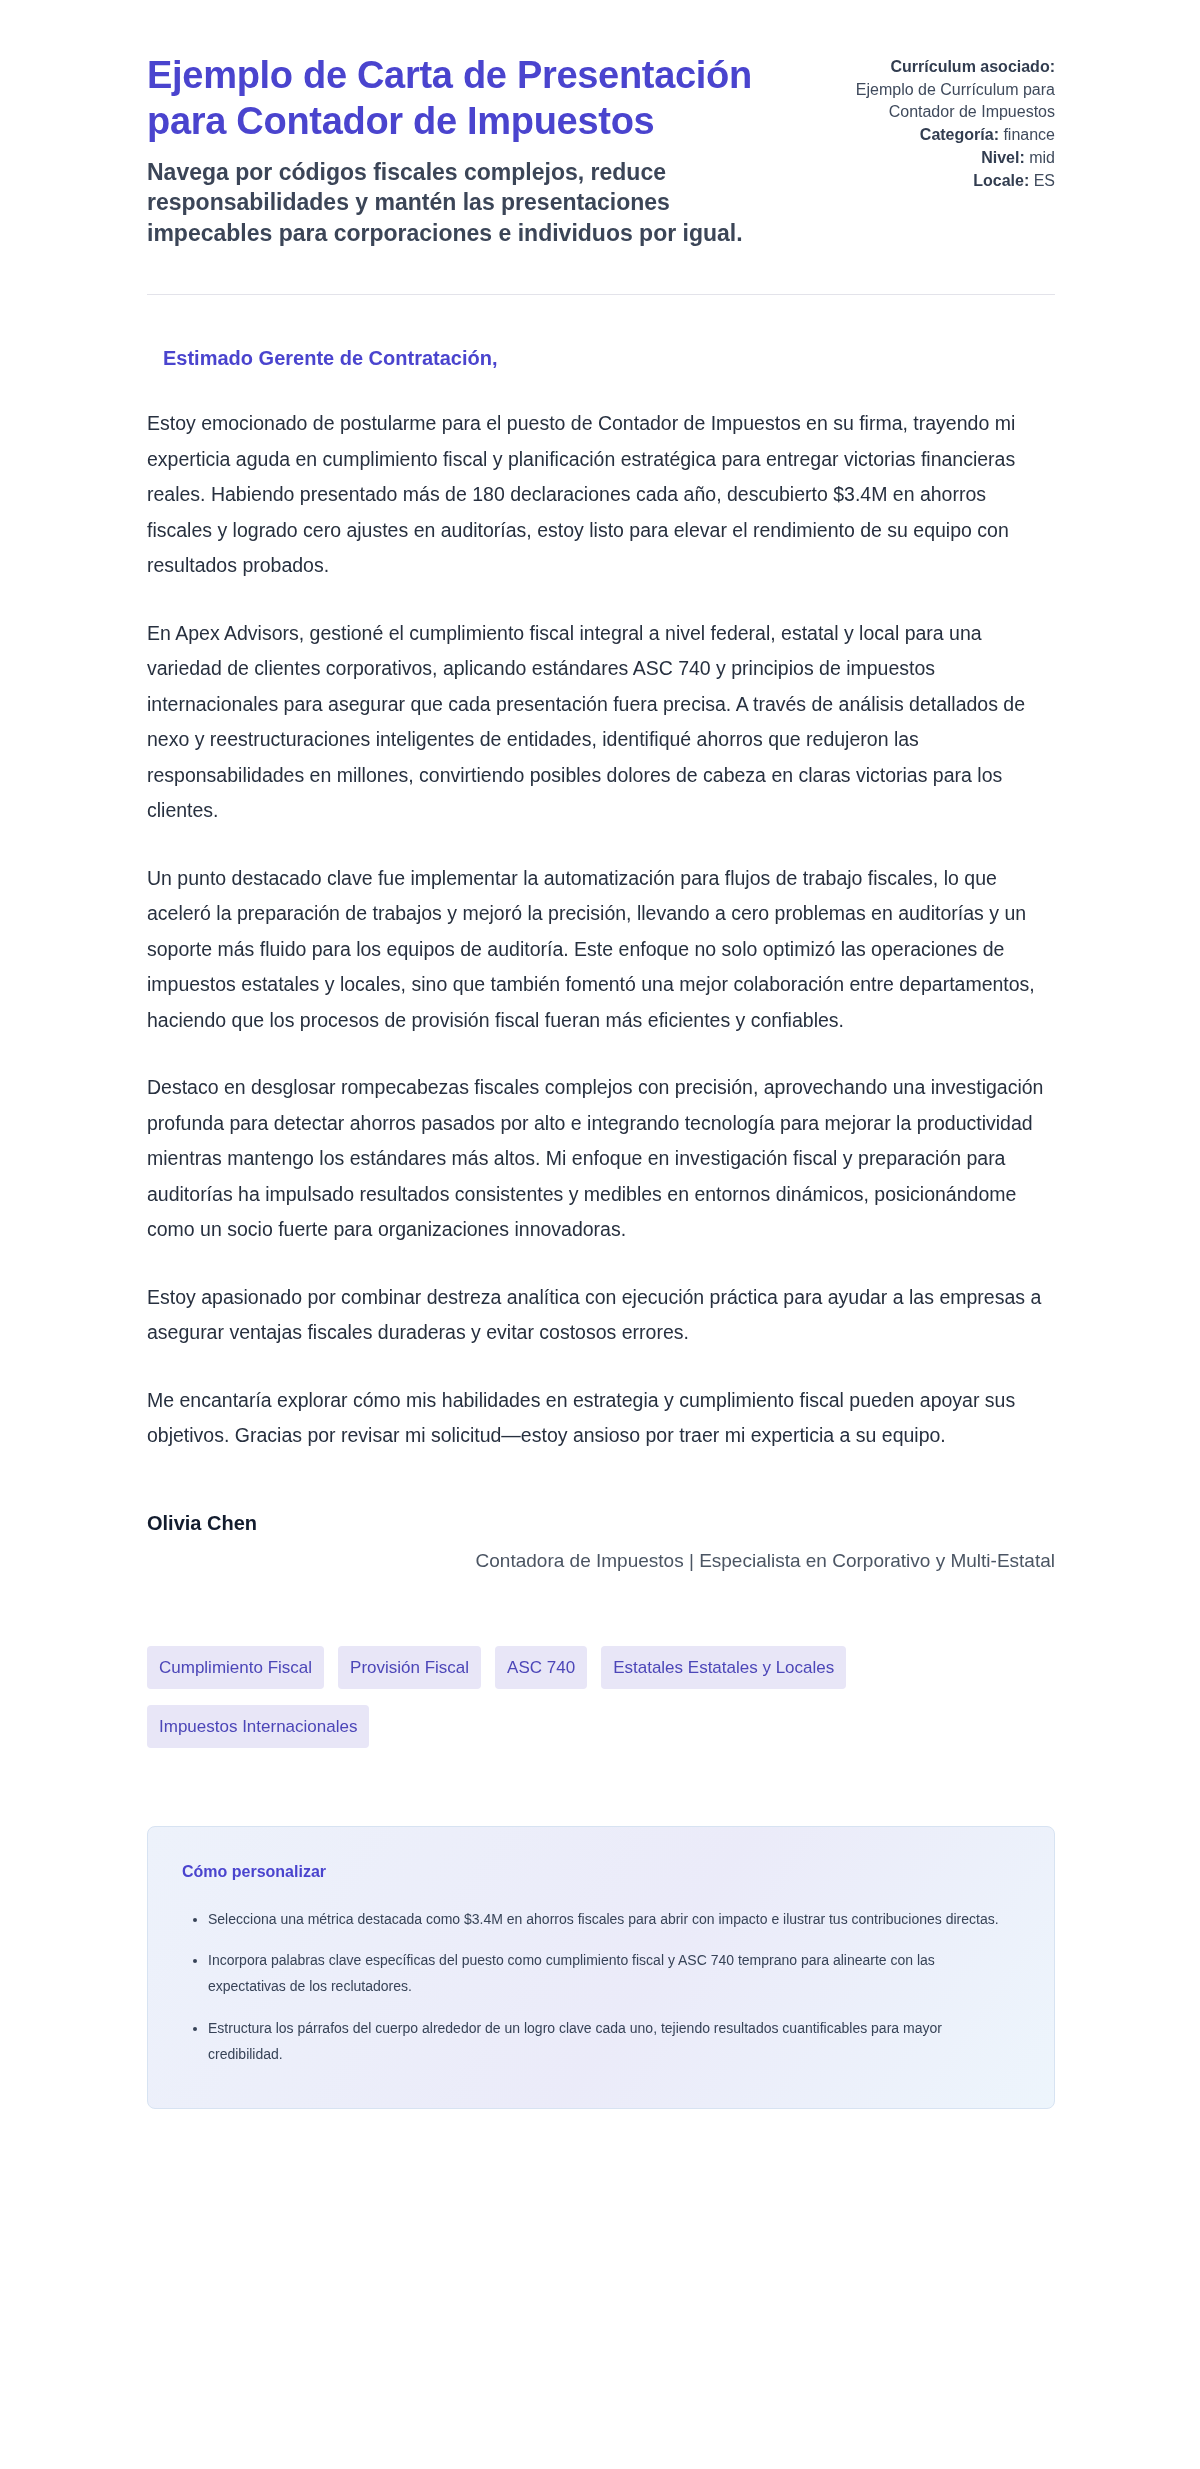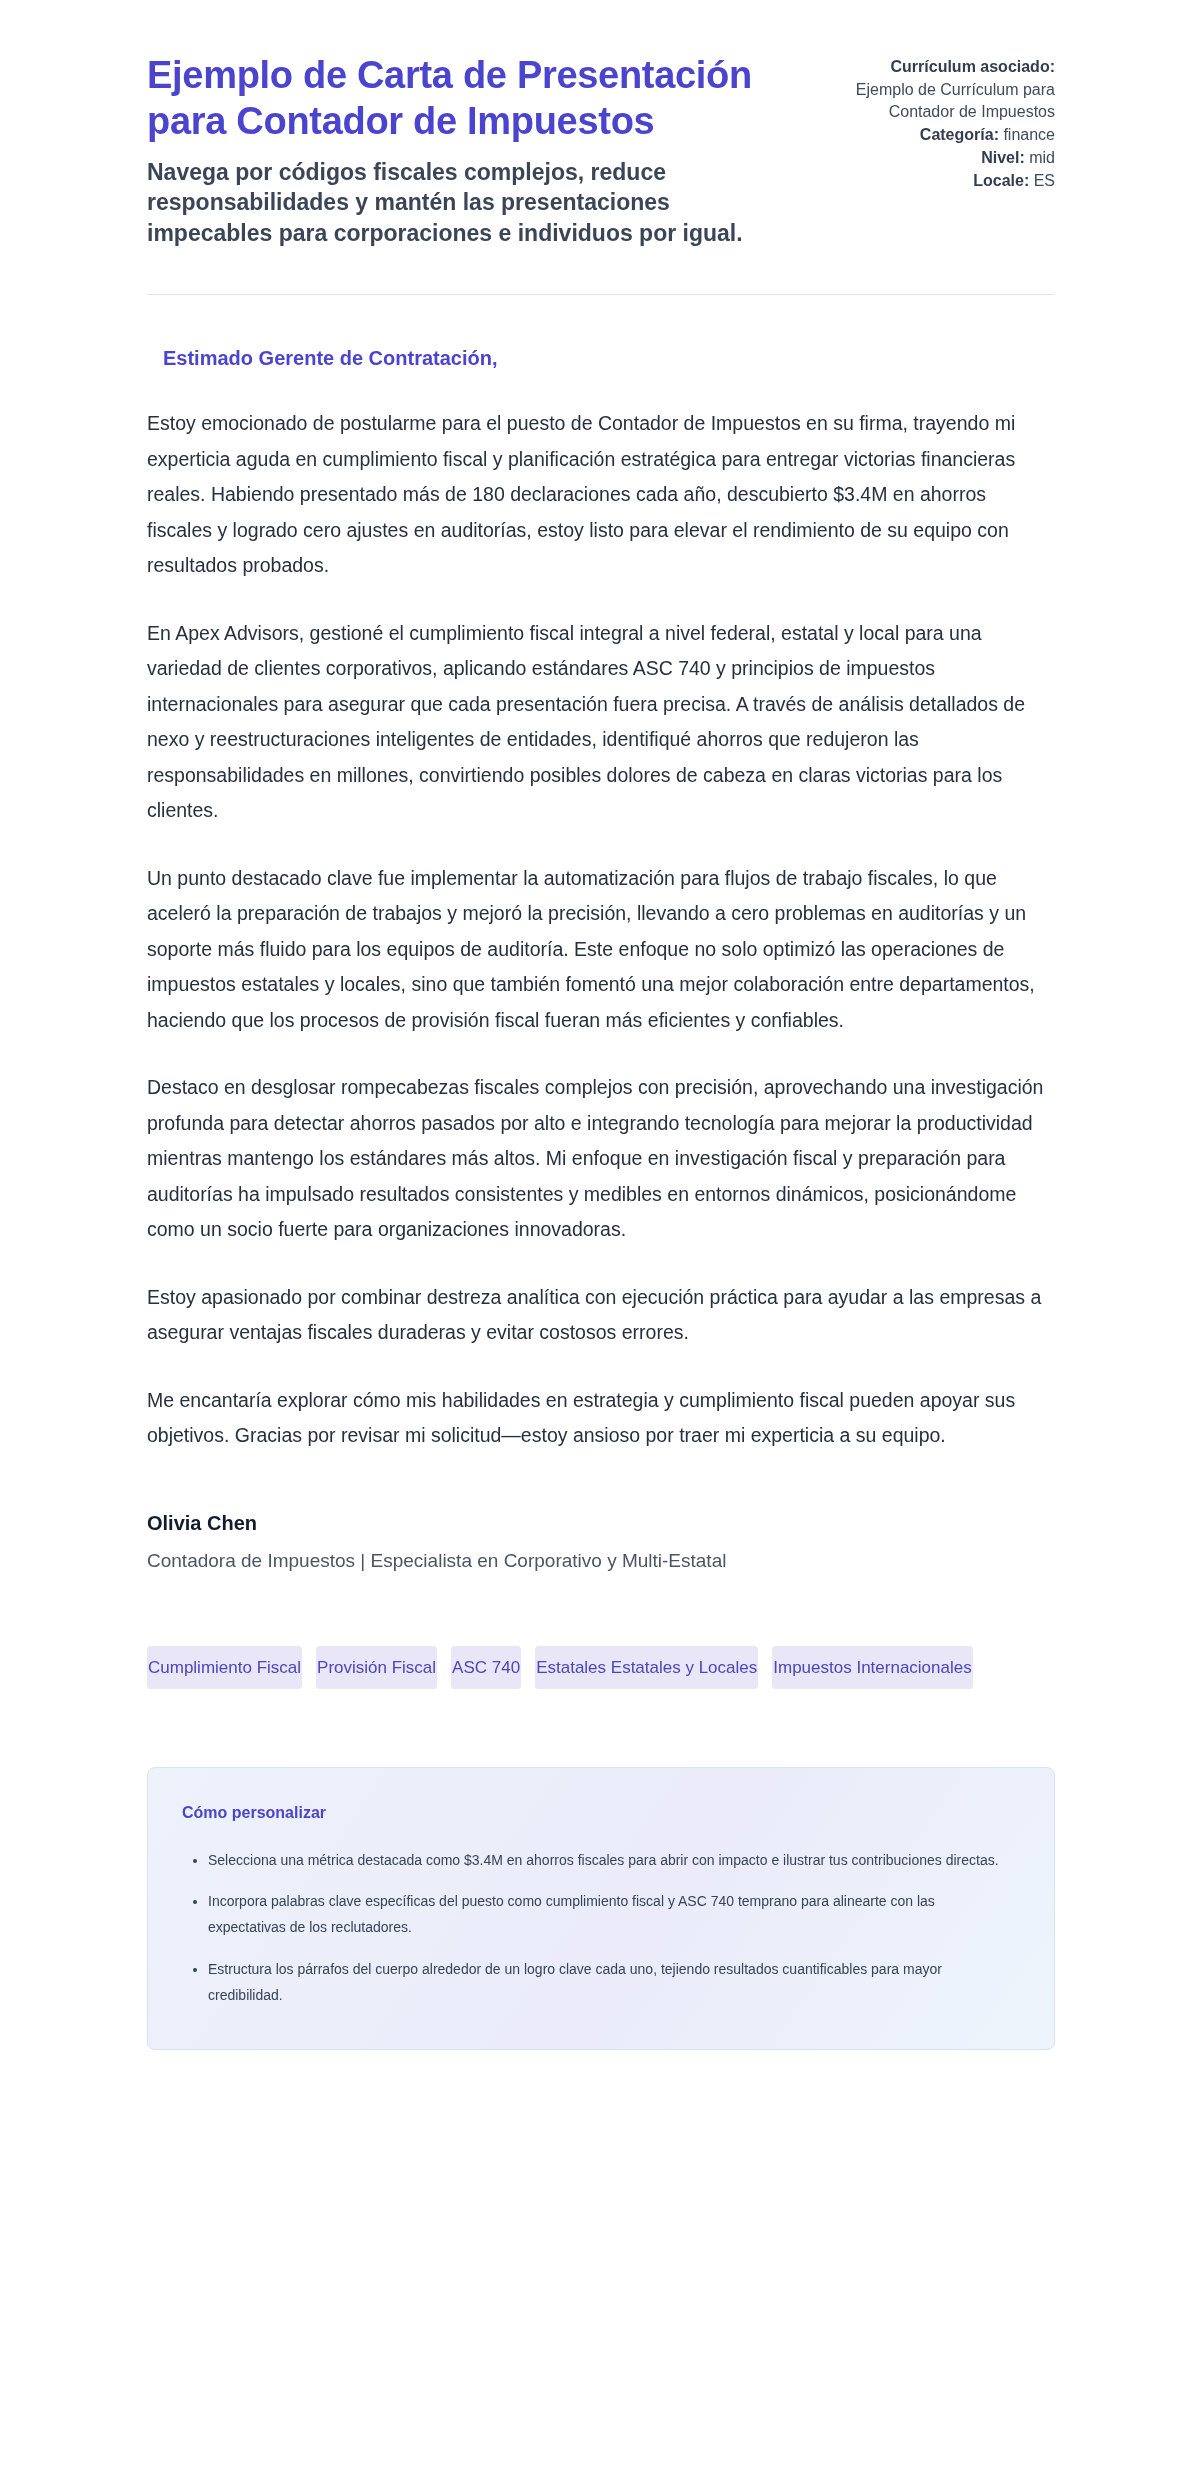--- a/index.html
+++ b/index.html
@@ -75,36 +75,37 @@
   .sig-name {
     margin: 58px 0 0 0;
     font-size: 20px;
     font-weight: 700;
     color: #121c2e;
   }
   .sig-title {
     margin: 15px 0 0 0;
     font-size: 19px;
     color: #4b5563;
+    text-align: right;
   }
 
   
   .tags {
     display: flex;
     flex-wrap: wrap;
     gap: 16px 14px;
     margin-top: 74px;
   }
   .tag {
     display: inline-block;
     background: #e8e6f7;
     color: #4c46b8;
     font-size: 17px;
     line-height: 1;
-    padding: 13px 1px;
+    padding: 13px 12px;
     border-radius: 4px;
     white-space: nowrap;
   }
 
   
   .tipbox {
     margin-top: 78px;
     border: 1px solid #d7e3f2;
     border-radius: 8px;
     background: linear-gradient(125deg, #edf2fb 0%, #ebebf9 55%, #edf5fc 100%);

